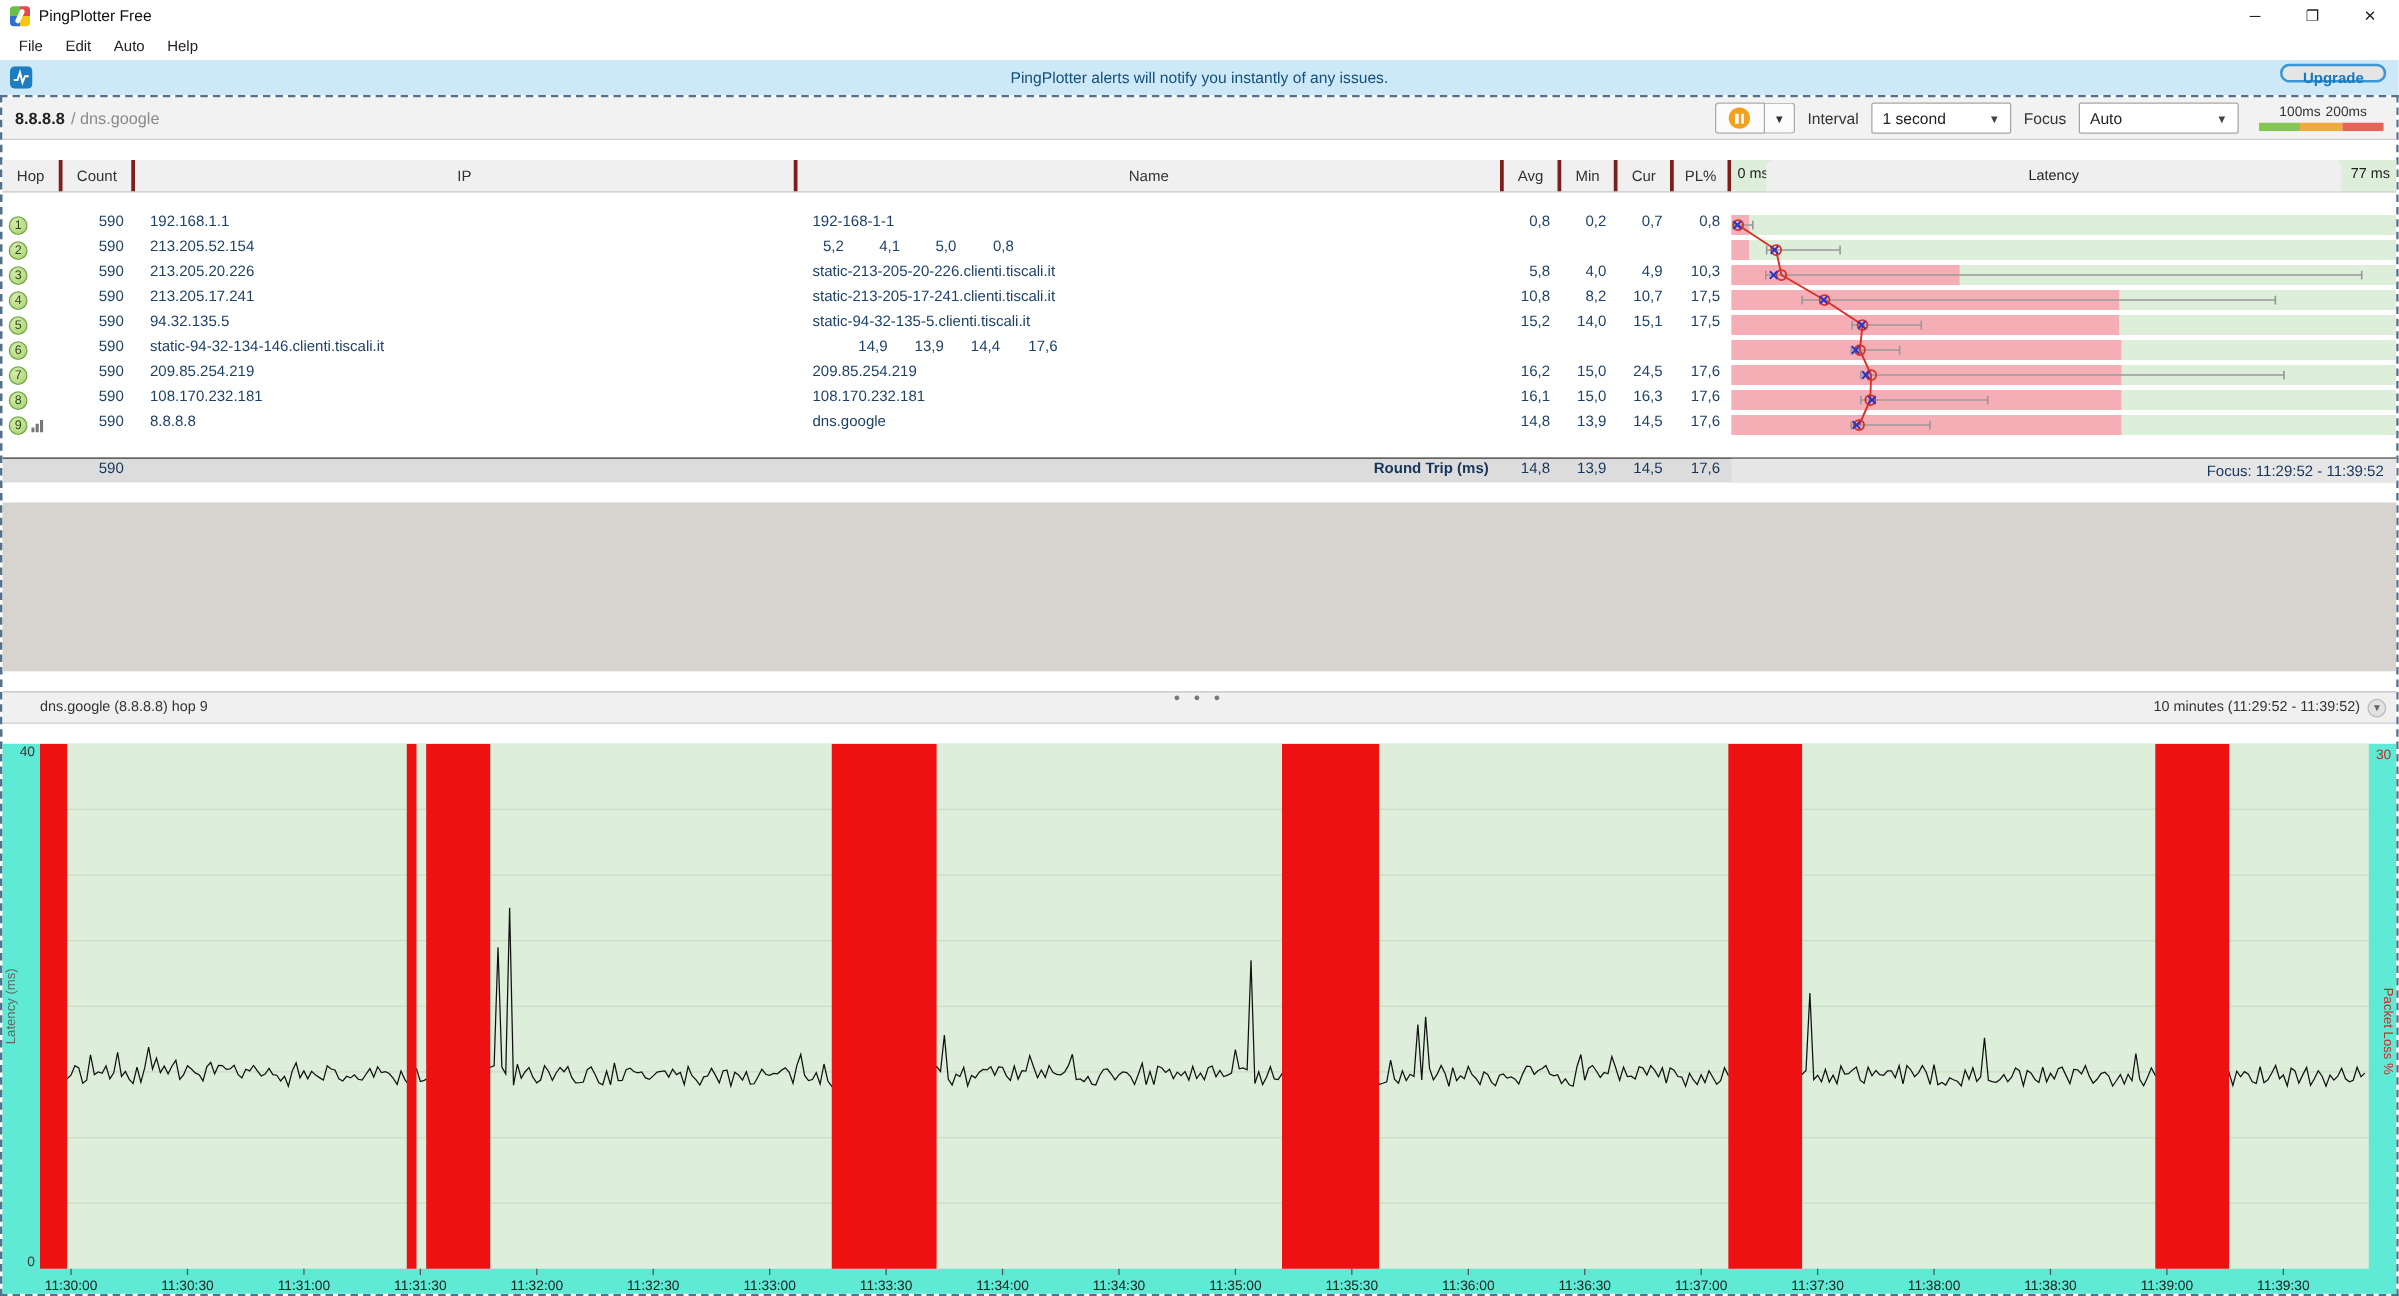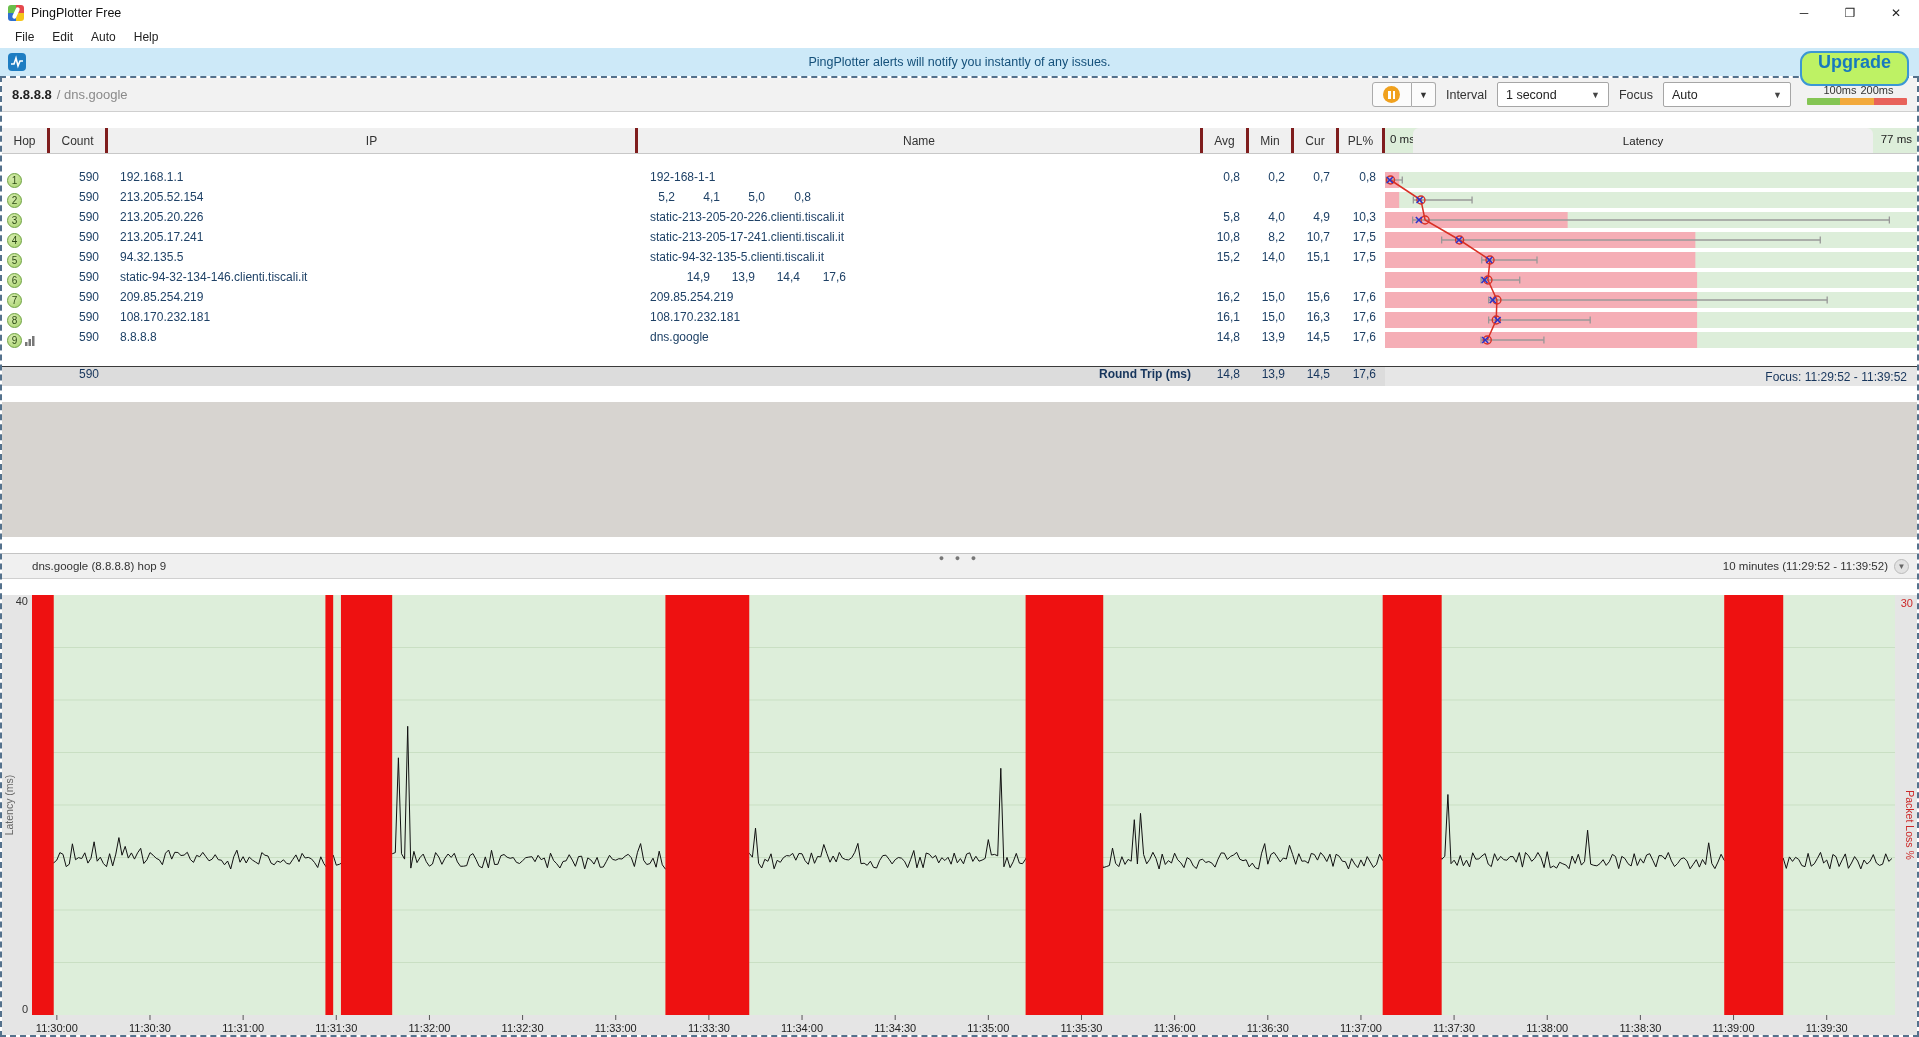--- a/index.html
+++ b/index.html
@@ -17,23 +17,23 @@
   .win-controls { margin-left:auto; display:flex; height:26px; }
   .win-btn { width:46px; height:26px; display:flex; align-items:center; justify-content:center;
     font-size:12px; color:#222; }
   .menubar { height:22px; display:flex; align-items:center; background:#fff; padding-left:6px; }
   .menu-item { font-size:12px; color:#222; padding:2px 9px; }
 
   
   .alertbar { height:28px; background:#cde9f8; display:flex; align-items:center; position:relative; }
   .alert-icon { position:absolute; left:8px; top:5px; }
   .alert-msg { width:100%; text-align:center; font-size:12.5px; color:#14507a; }
-  .upgrade-btn { position:absolute; right:10px; top:3px; height:35px; line-height:19px;
-    border:2px solid #3b97d3; border-radius:11px; background:#bef264; color:#1779be;
-    font-weight:bold; font-size:18px; padding:0 16px; }
+  .upgrade-btn { position:absolute; right:10px; top:3px; height:15px; line-height:19px;
+    border:2px solid #3b97d3; border-radius:11px; background:#e5e5e5; color:#1779be;
+    font-weight:bold; font-size:12px; padding:0 16px; }
 
   
   .workspace { height:961px; border:2px dashed #54718c; display:flex; flex-direction:column; background:#fff;gap:16px; }
 
   
   .targetbar { height:34px; background:#f2f2f2; border-bottom:1px solid #cfcfcf;
     display:flex; align-items:center; padding:0 10px; }
   .target-label { font-size:13px; font-weight:bold; color:#222; }
   .target-suffix { font-size:13px; color:#8a8a8a; margin-left:5px; }
   .target-controls { margin-left:auto; display:flex; align-items:center; gap:10px; }
@@ -94,21 +94,21 @@
 
   
   .graph-header { height:26px; background:#f0f0f0; border-top:1px solid #c4c4c4; border-bottom:1px solid #d0d0d0;
     display:flex; align-items:center; position:relative; font-size:11.5px; color:#333; }
   .splitter-dots { position:absolute; left:50%; top:0; transform:translateX(-50%);
     letter-spacing:4px; font-size:9px; color:#777; line-height:8px; }
   .graph-title { padding-left:30px; }
   .graph-range { margin-left:auto; padding-right:6px; }
   .range-chev { width:15px; height:15px; border-radius:50%; background:#e2e2e2; border:1px solid #bbb;
     display:flex; align-items:center; justify-content:center; font-size:8px; color:#666; margin-right:8px; }
-  .timeline-wrap { position:relative; height:440px; background:#e5e5e5; }
+  .timeline-wrap { position:relative; height:440px; background:#5eead4; }
   .yaxis-label-left { position:absolute; left:1px; top:210px; transform:translateY(-50%) rotate(180deg);
     writing-mode:vertical-rl; font-size:10.5px; color:#666; }
   .yaxis-label-right { position:absolute; right:1px; top:230px; transform:translateY(-50%);
     writing-mode:vertical-rl; font-size:10.5px; color:#cc2a2a; }
 </style>
 </head>
 <body>
 
 <div class="titlebar">
   <span class="app-icon"></span>
@@ -263,21 +263,21 @@
       </div>
       <div class="trow">
         <div class="cell col-hop hopcell">
           <span class="hop-badge">7</span>
         </div>
         <div class="cell col-count">590</div>
         <div class="cell col-ip">209.85.254.219</div>
         <div class="cell col-name">209.85.254.219</div>
         <div class="cell col-avg">16,2</div>
         <div class="cell col-min">15,0</div>
-        <div class="cell col-cur">15,6</div>
+        <div class="cell col-cur">24,5</div>
         <div class="cell col-pl">17,6</div>
       </div>
       <div class="trow">
         <div class="cell col-hop hopcell">
           <span class="hop-badge">8</span>
         </div>
         <div class="cell col-count">590</div>
         <div class="cell col-ip">108.170.232.181</div>
         <div class="cell col-name">108.170.232.181</div>
         <div class="cell col-avg">16,1</div>

